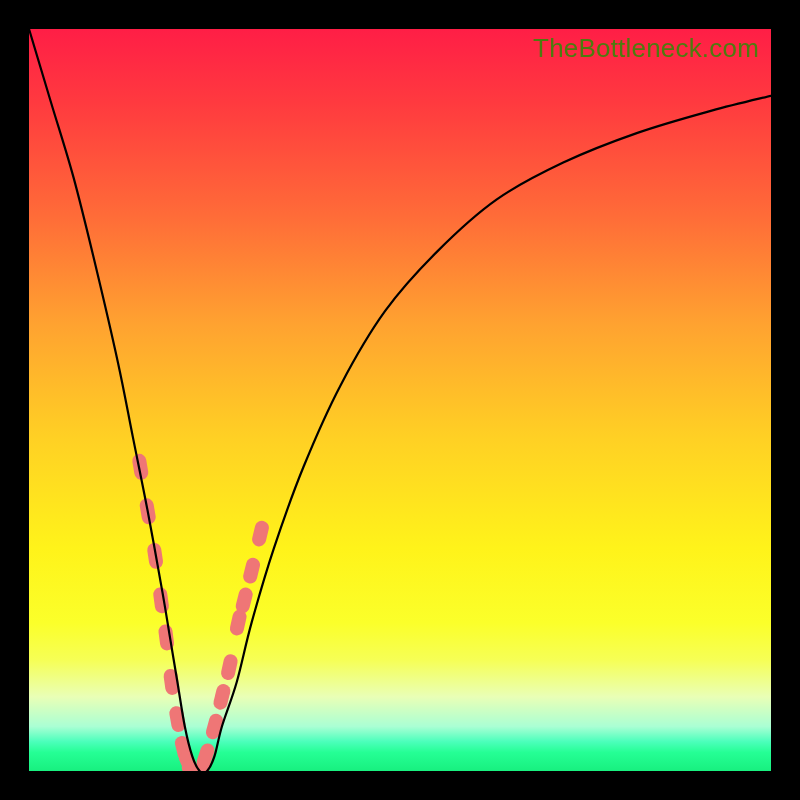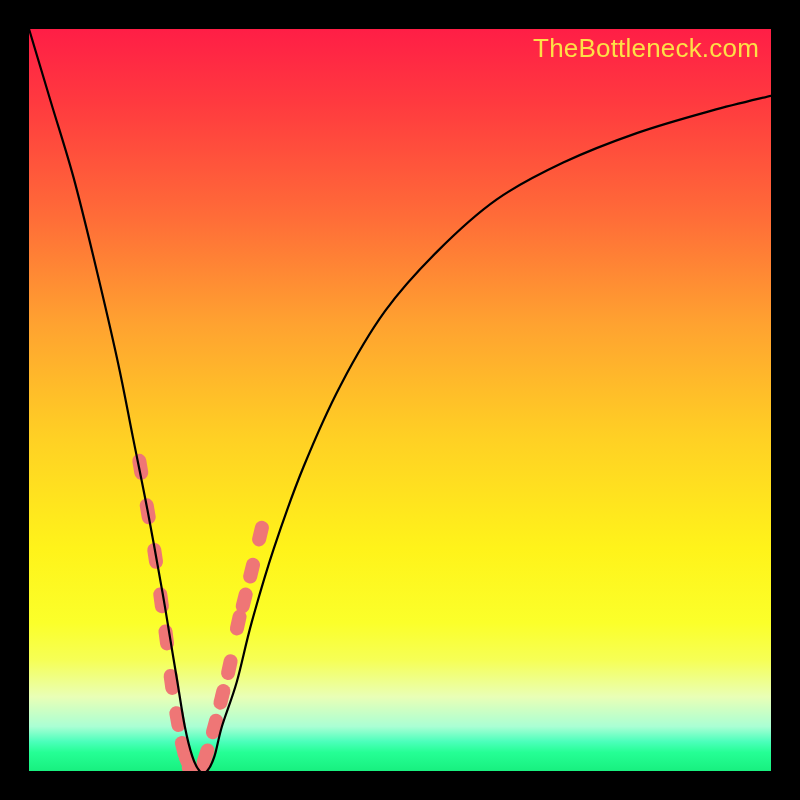--- a/index.html
+++ b/index.html
@@ -41,21 +41,21 @@
       #aaffd4 94%,
       #4dffbc 96%,
       #25ff95 97.5%,
       #18f07f 100%
     );
   }
   .watermark {
     position: absolute;
     top: 4px;
     right: 12px;
-    color: #fde047;
+    color: #4d7c0f;
     font-size: 26px;
     font-weight: 500;
     font-family: Arial, Helvetica, sans-serif;
     letter-spacing: 0.2px;
     user-select: none;
     z-index: 5;
   }
   svg.curve-layer {
     position: absolute;
     inset: 0;

